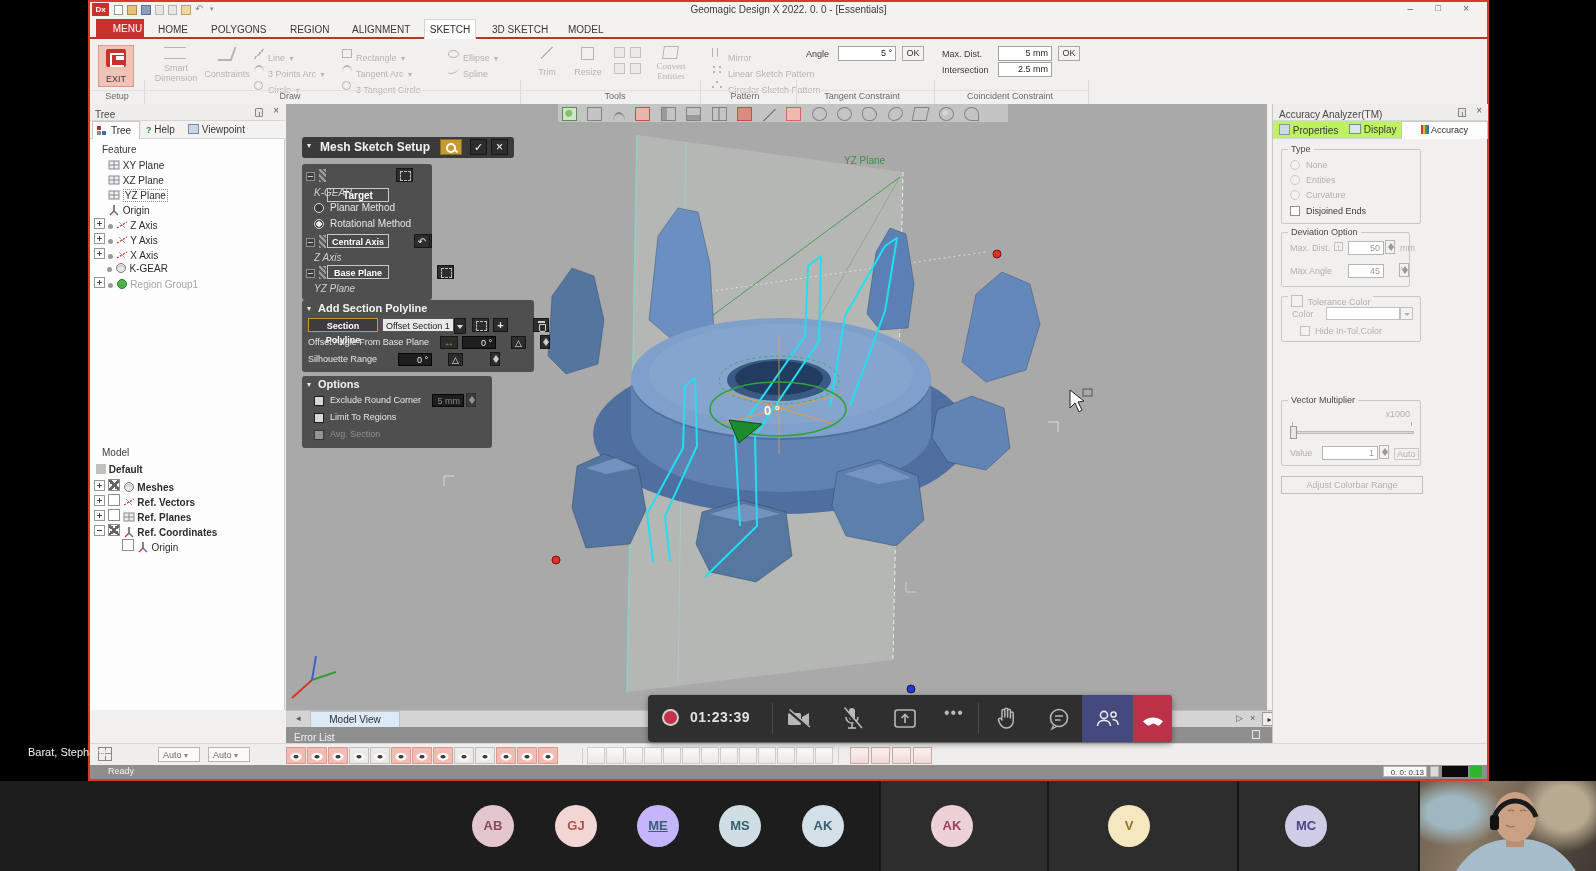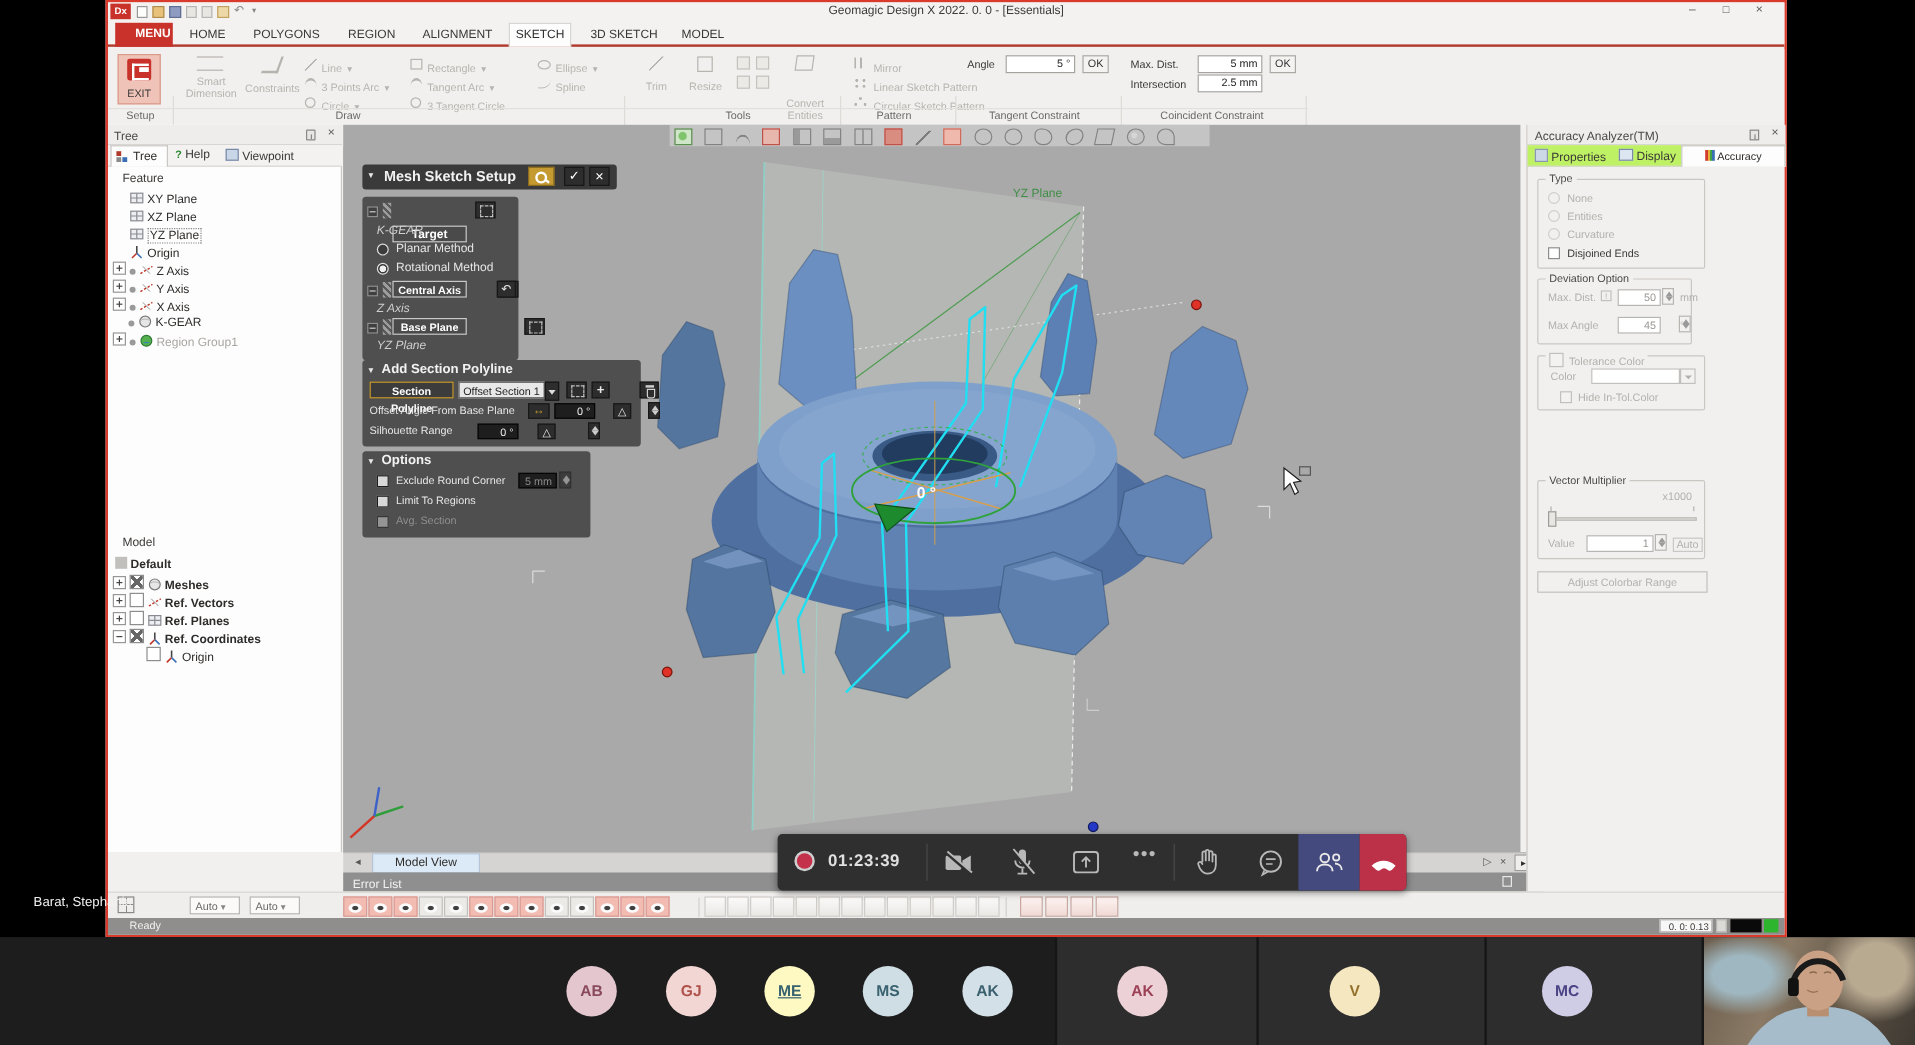--- a/index.html
+++ b/index.html
@@ -126,21 +126,21 @@
     <span class="a" style="left:91px;top:3px;width:10px;height:10px;border:1px solid #c2a25e;background:#edd9a8;"></span>
     <span class="a txt" style="left:105px;top:1px;font-size:10px;color:#8a8886;">↶</span>
     <span class="a txt" style="left:120px;top:3px;font-size:7px;color:#8a8886;">▾</span>
     <div class="a txt" style="left:0;right:0;top:2px;text-align:center;font-size:10px;color:#3c3a38;">Geomagic Design X 2022. 0. 0 - [Essentials]</div>
     <span class="a txt" style="right:74px;top:1px;font-size:10px;color:#5a5856;">–</span>
     <span class="a txt" style="right:46px;top:1px;font-size:9px;color:#5a5856;">□</span>
     <span class="a txt" style="right:18px;top:1px;font-size:10px;color:#5a5856;">×</span>
   </div>
 
   <div class="a" style="left:0;top:17px;width:1397px;height:20px;background:#f4f2f1;border-bottom:2px solid #b0392c;">
-    <div class="a" style="left:6px;top:0;width:48px;height:20px;background:#c8322b;color:#fff;font-size:10px;font-weight:bold;text-align:center;line-height:20px;padding-left:15px;">
+    <div class="a" style="left:6px;top:0;width:48px;height:20px;background:#c8322b;color:#fff;font-size:10px;font-weight:normal;text-align:center;line-height:20px;padding-left:15px;">
       <span>MENU</span></div>
     <div class="a tabitem txt" style="left:68px;top:5px;"><span>HOME</span></div>
     <div class="a tabitem txt" style="left:121px;top:5px;"><span>POLYGONS</span></div>
     <div class="a tabitem txt" style="left:200px;top:5px;"><span>REGION</span></div>
     <div class="a tabitem txt" style="left:262px;top:5px;"><span>ALIGNMENT</span></div>
     <div class="a" style="left:334px;top:0;width:52px;height:20px;background:#fdfdfd;border:1px solid #d8d6d3;border-bottom:none;text-align:center;font-size:10px;color:#2e2c2a;line-height:20px;">
       <span>SKETCH</span></div>
     <div class="a tabitem txt" style="left:402px;top:5px;"><span>3D SKETCH</span></div>
     <div class="a tabitem txt" style="left:478px;top:5px;"><span>MODEL</span></div>
   </div>
@@ -201,21 +201,21 @@
     <div class="a" style="left:478px;top:6px;width:40px;text-align:center;">
       <div class="a" style="left:13px;top:0;width:13px;height:13px;border:1px solid #b7b4b0;"></div>
       <div class="rlab" style="margin-top:20px;"><span>Resize</span></div>
     </div>
     <span class="a ric" style="left:524px;top:6px;"></span>
     <span class="a ric" style="left:540px;top:6px;"></span>
     <span class="a ric" style="left:524px;top:22px;"></span>
     <span class="a ric" style="left:540px;top:22px;"></span>
     <div class="a" style="left:558px;top:4px;width:46px;text-align:center;">
       <div class="a" style="left:15px;top:1px;width:15px;height:13px;border:1px solid #b7b4b0;transform:skewX(-8deg);"></div>
-      <div class="rlab" style="margin-top:36px;line-height:10px;"><span>Convert Entities</span></div>
+      <div class="rlab" style="margin-top:16px;line-height:10px;font-family:Liberation Serif, serif;"><span>Convert Entities</span></div>
     </div>
     <div class="a gsep" style="left:610px;"></div>
 
     <div class="a txt" style="left:622px;top:6px;">
       <span class="a" style="left:0;top:1px;width:11px;height:9px;background:linear-gradient(90deg,#b7b4b0 0 1px,transparent 1px 5px,#b7b4b0 5px 6px,transparent 6px);"></span>
       <span class="rlab" style="margin-left:16px;">Mirror</span></div>
     <div class="a txt" style="left:622px;top:22px;">
       <span class="a" style="left:0;top:2px;width:10px;height:8px;background:radial-gradient(circle at 2px 2px,#b7b4b0 0 1px,transparent 1.5px),radial-gradient(circle at 8px 2px,#b7b4b0 0 1px,transparent 1.5px),radial-gradient(circle at 2px 7px,#b7b4b0 0 1px,transparent 1.5px),radial-gradient(circle at 8px 7px,#b7b4b0 0 1px,transparent 1.5px);"></span>
       <span class="rlab" style="margin-left:16px;">Linear Sketch Pattern</span></div>
     <div class="a txt" style="left:622px;top:38px;">
@@ -671,21 +671,21 @@
     <svg width="26" height="26" viewBox="0 0 26 26" style="margin:11px auto;display:block;">
         <path d="M3 15.5c5.5-5.5 14.5-5.5 20 0l-3 3.2c-1 1-2.4 1.1-3.6.4l-1.4-1.1c-1-.7-2.2-.7-3.2 0l-1.4 1.1c-1.2.7-2.6.6-3.6-.4z" fill="#fff"></path>
       </svg>
     </span>
 </div>
 
 <div class="a" style="left:0;top:781px;width:1596px;height:90px;background:#161616;">
   <div class="a" style="left:0;top:0;width:879px;height:90px;background:#1d1d1d;">
     <div class="a avatar" style="left:472px;top:24px;background:#e3c6ce;color:#8a4a5e;"><span>AB</span></div>
     <div class="a avatar" style="left:555px;top:24px;background:#f1d6d3;color:#b0524c;"><span>GJ</span></div>
-    <div class="a avatar" style="left:637px;top:24px;background:#fef9c3;color:#38626f;text-decoration:underline;"><span>ME</span></div>
+    <div class="a avatar" style="left:637px;top:24px;background:#c4b5fd;color:#38626f;text-decoration:underline;"><span>ME</span></div>
     <div class="a avatar" style="left:719px;top:24px;background:#cfdde4;color:#38626f;"><span>MS</span></div>
     <div class="a avatar" style="left:802px;top:24px;background:#d3e0e7;color:#3a5f6e;"><span>AK</span></div>
   </div>
   <div class="a" style="left:881px;top:0;width:166px;height:90px;background:#2d2d2d;">
     <div class="a avatar" style="left:50px;top:24px;background:#ecd2d7;color:#9c4056;"><span>AK</span></div>
   </div>
   <div class="a" style="left:1049px;top:0;width:188px;height:90px;background:#2d2d2d;">
     <div class="a avatar" style="left:59px;top:24px;background:#f5e7c0;color:#93702c;"><span>V</span></div>
   </div>
   <div class="a" style="left:1239px;top:0;width:179px;height:90px;background:#2d2d2d;">

